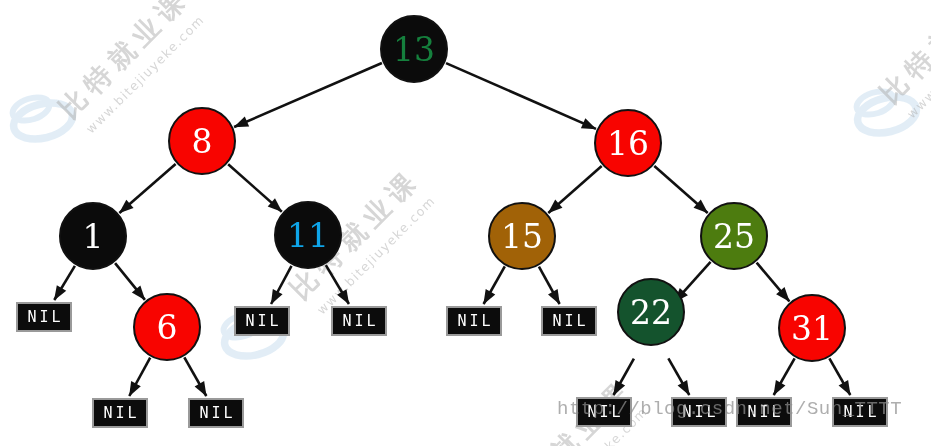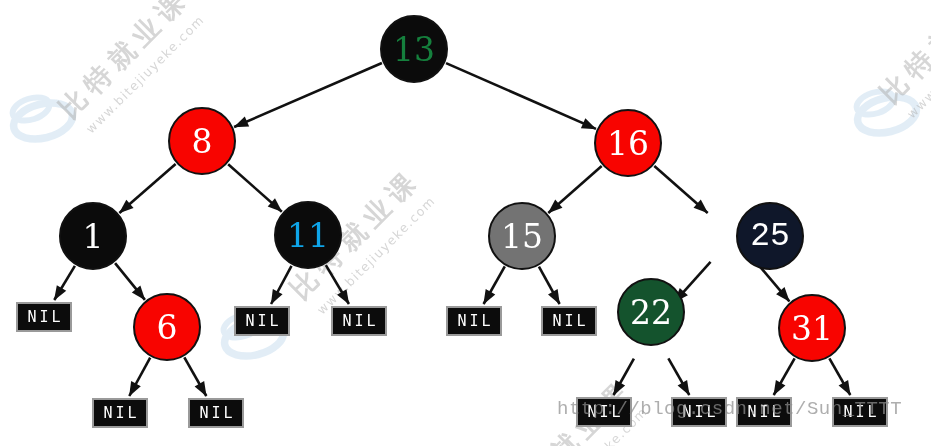--- a/index.html
+++ b/index.html
@@ -98,22 +98,22 @@
       <line x1="794.6351371575108" y1="358.38850997435605" x2="773.7142857142857" y2="395" stroke="#111111" stroke-width="2.6" marker-end="url(#arrowhead)"></line>
       <line x1="829.3648628424892" y1="358.38850997435605" x2="850.2857142857143" y2="395" stroke="#111111" stroke-width="2.6" marker-end="url(#arrowhead)"></line>
     </svg>
 
   <div id="nodes-layer">
       <div class="tree-node" style="left: 380px; top: 15px; width: 68px; height: 68px; background: rgb(11, 11, 11); color: #15803d; position: absolute;">13</div>
       <div class="tree-node" style="left: 168px; top: 107px; width: 68px; height: 68px; background: rgb(248, 4, 0); color: rgb(255, 255, 255); position: absolute;">8</div>
       <div class="tree-node" style="left: 594px; top: 109px; width: 68px; height: 68px; background: rgb(248, 4, 0); color: rgb(255, 255, 255); position: absolute;">16</div>
       <div class="tree-node" style="left: 59px; top: 202px; width: 68px; height: 68px; background: rgb(11, 11, 11); color: rgb(255, 255, 255); position: absolute;">1</div>
       <div class="tree-node" style="left: 274px; top: 201px; width: 68px; height: 68px; background: rgb(11, 11, 11); color: #0ea5e9; position: absolute;">11</div>
-      <div class="tree-node" style="left: 488px; top: 202px; width: 68px; height: 68px; background: #737373; color: rgb(255, 255, 255); position: absolute;">15</div>
-      <div class="tree-node" style="left: 736px; top: 202px; width: 68px; height: 68px; background: #0f172a; color: rgb(255, 255, 255); position: absolute; font-family: Liberation Mono, monospace;">25</div>
+      <div class="tree-node" style="left: 488px; top: 202px; width: 68px; height: 68px; background: #a16207; color: rgb(255, 255, 255); position: absolute;">15</div>
+      <div class="tree-node" style="left: 700px; top: 202px; width: 68px; height: 68px; background: #4d7c0f; color: rgb(255, 255, 255); position: absolute;">25</div>
       <div class="tree-node" style="left: 133px; top: 293px; width: 68px; height: 68px; background: rgb(248, 4, 0); color: rgb(255, 255, 255); position: absolute;">6</div>
       <div class="tree-node" style="left: 617px; top: 278px; width: 68px; height: 68px; background: #14532d; color: rgb(255, 255, 255); position: absolute;">22</div>
       <div class="tree-node" style="left: 778px; top: 294px; width: 68px; height: 68px; background: rgb(248, 4, 0); color: rgb(255, 255, 255); position: absolute;">31</div>
       <div class="nil-node" style="left: 16px; top: 302px; width: 56px; height: 30px; background: rgb(12, 12, 12); border: 2px solid rgb(154, 154, 154); position: absolute;">NIL</div>
       <div class="nil-node" style="left: 92px; top: 398px; width: 56px; height: 30px; background: rgb(12, 12, 12); border: 2px solid rgb(154, 154, 154); position: absolute;">NIL</div>
       <div class="nil-node" style="left: 188px; top: 398px; width: 56px; height: 30px; background: rgb(12, 12, 12); border: 2px solid rgb(154, 154, 154); position: absolute;">NIL</div>
       <div class="nil-node" style="left: 234px; top: 306px; width: 56px; height: 30px; background: rgb(12, 12, 12); border: 2px solid rgb(154, 154, 154); position: absolute;">NIL</div>
       <div class="nil-node" style="left: 331px; top: 306px; width: 56px; height: 30px; background: rgb(12, 12, 12); border: 2px solid rgb(154, 154, 154); position: absolute;">NIL</div>
       <div class="nil-node" style="left: 446px; top: 306px; width: 56px; height: 30px; background: rgb(12, 12, 12); border: 2px solid rgb(154, 154, 154); position: absolute;">NIL</div>
       <div class="nil-node" style="left: 541px; top: 306px; width: 56px; height: 30px; background: rgb(12, 12, 12); border: 2px solid rgb(154, 154, 154); position: absolute;">NIL</div>

